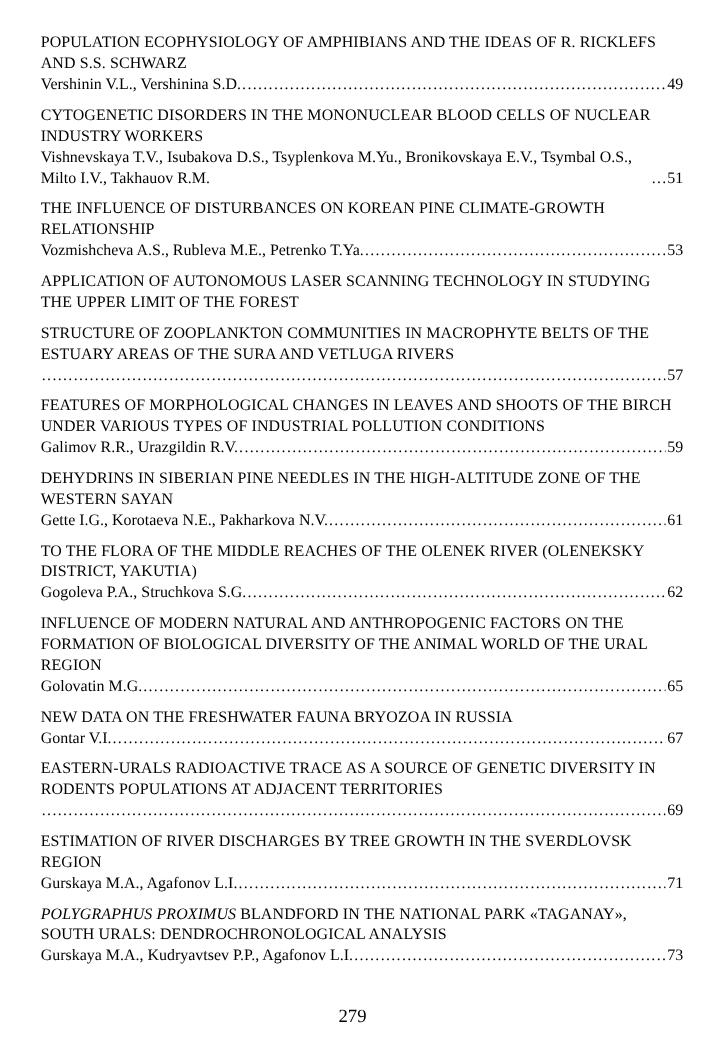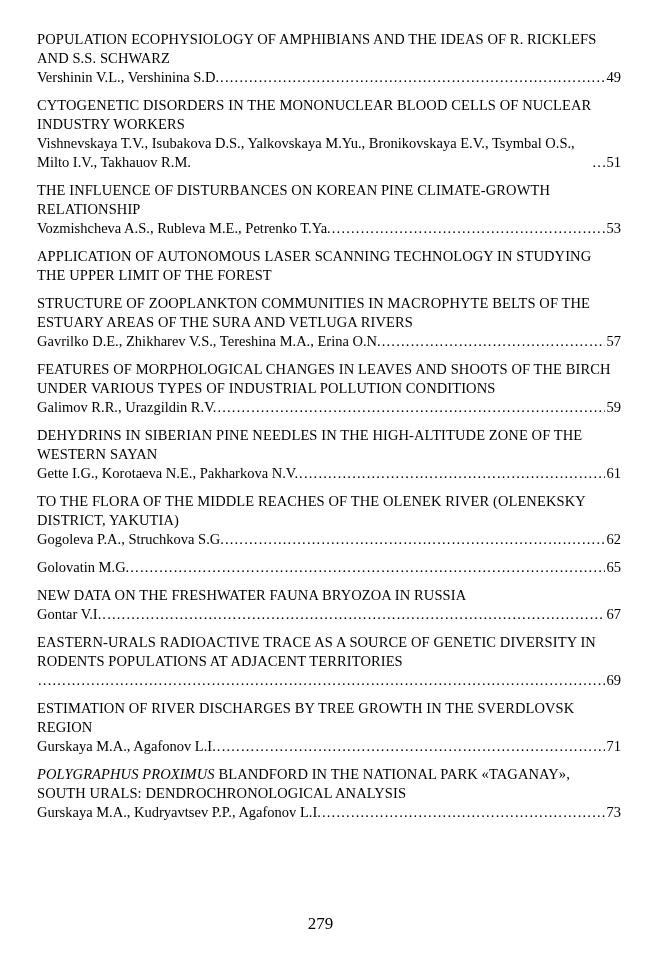--- a/index.html
+++ b/index.html
@@ -78,21 +78,21 @@
     <div class="entry-line">
       <span class="authors">Vershinin V.L., Vershinina S.D.</span>
       <span class="dots"></span>
       <span class="pageno">49</span>
     </div>
   </div>
 
   <div class="entry">
     <div class="entry-title"><span class="italic"></span><span>CYTOGENETIC DISORDERS IN THE MONONUCLEAR BLOOD CELLS OF NUCLEAR INDUSTRY WORKERS</span></div>
     <div class="entry-line">
-      <span class="authors">Vishnevskaya T.V., Isubakova D.S., Yalkovskaya M.Yu., Bronikovskaya E.V., Tsymbal O.S., Milto I.V., Takhauov R.M.</span>
+      <span class="authors">Vishnevskaya T.V., Isubakova D.S., Tsyplenkova M.Yu., Bronikovskaya E.V., Tsymbal O.S., Milto I.V., Takhauov R.M.</span>
       <span class="dots"></span>
       <span class="pageno">51</span>
     </div>
   </div>
 
   <div class="entry">
     <div class="entry-title"><span class="italic"></span><span>THE INFLUENCE OF DISTURBANCES ON KOREAN PINE CLIMATE-GROWTH RELATIONSHIP</span></div>
     <div class="entry-line">
       <span class="authors">Vozmishcheva A.S., Rubleva M.E., Petrenko T.Ya.</span>
       <span class="dots"></span>
@@ -100,21 +100,20 @@
     </div>
   </div>
 
   <div class="entry">
     <div class="entry-title"><span class="italic"></span><span>APPLICATION OF AUTONOMOUS LASER SCANNING TECHNOLOGY IN STUDYING THE UPPER LIMIT OF THE FOREST</span></div>
   </div>
 
   <div class="entry">
     <div class="entry-title"><span class="italic"></span><span>STRUCTURE OF ZOOPLANKTON COMMUNITIES IN MACROPHYTE BELTS OF THE ESTUARY AREAS OF THE SURA AND VETLUGA RIVERS</span></div>
     <div class="entry-line">
-      <span class="authors">Gavrilko D.E., Zhikharev V.S., Tereshina M.A., Erina O.N.</span>
       <span class="dots"></span>
       <span class="pageno">57</span>
     </div>
   </div>
 
   <div class="entry">
     <div class="entry-title"><span class="italic"></span><span>FEATURES OF MORPHOLOGICAL CHANGES IN LEAVES AND SHOOTS OF THE BIRCH UNDER VARIOUS TYPES OF INDUSTRIAL POLLUTION CONDITIONS</span></div>
     <div class="entry-line">
       <span class="authors">Galimov R.R., Urazgildin R.V.</span>
       <span class="dots"></span>
@@ -134,20 +133,21 @@
   <div class="entry">
     <div class="entry-title"><span class="italic"></span><span>TO THE FLORA OF THE MIDDLE REACHES OF THE OLENEK RIVER (OLENEKSKY DISTRICT, YAKUTIA)</span></div>
     <div class="entry-line">
       <span class="authors">Gogoleva P.A., Struchkova S.G.</span>
       <span class="dots"></span>
       <span class="pageno">62</span>
     </div>
   </div>
 
   <div class="entry">
+    <div class="entry-title"><span class="italic"></span><span>INFLUENCE OF MODERN NATURAL AND ANTHROPOGENIC FACTORS ON THE FORMATION OF BIOLOGICAL DIVERSITY OF THE ANIMAL WORLD OF THE URAL REGION</span></div>
     <div class="entry-line">
       <span class="authors">Golovatin M.G.</span>
       <span class="dots"></span>
       <span class="pageno">65</span>
     </div>
   </div>
 
   <div class="entry">
     <div class="entry-title"><span class="italic"></span><span>NEW DATA ON THE FRESHWATER FAUNA BRYOZOA IN RUSSIA</span></div>
     <div class="entry-line">

